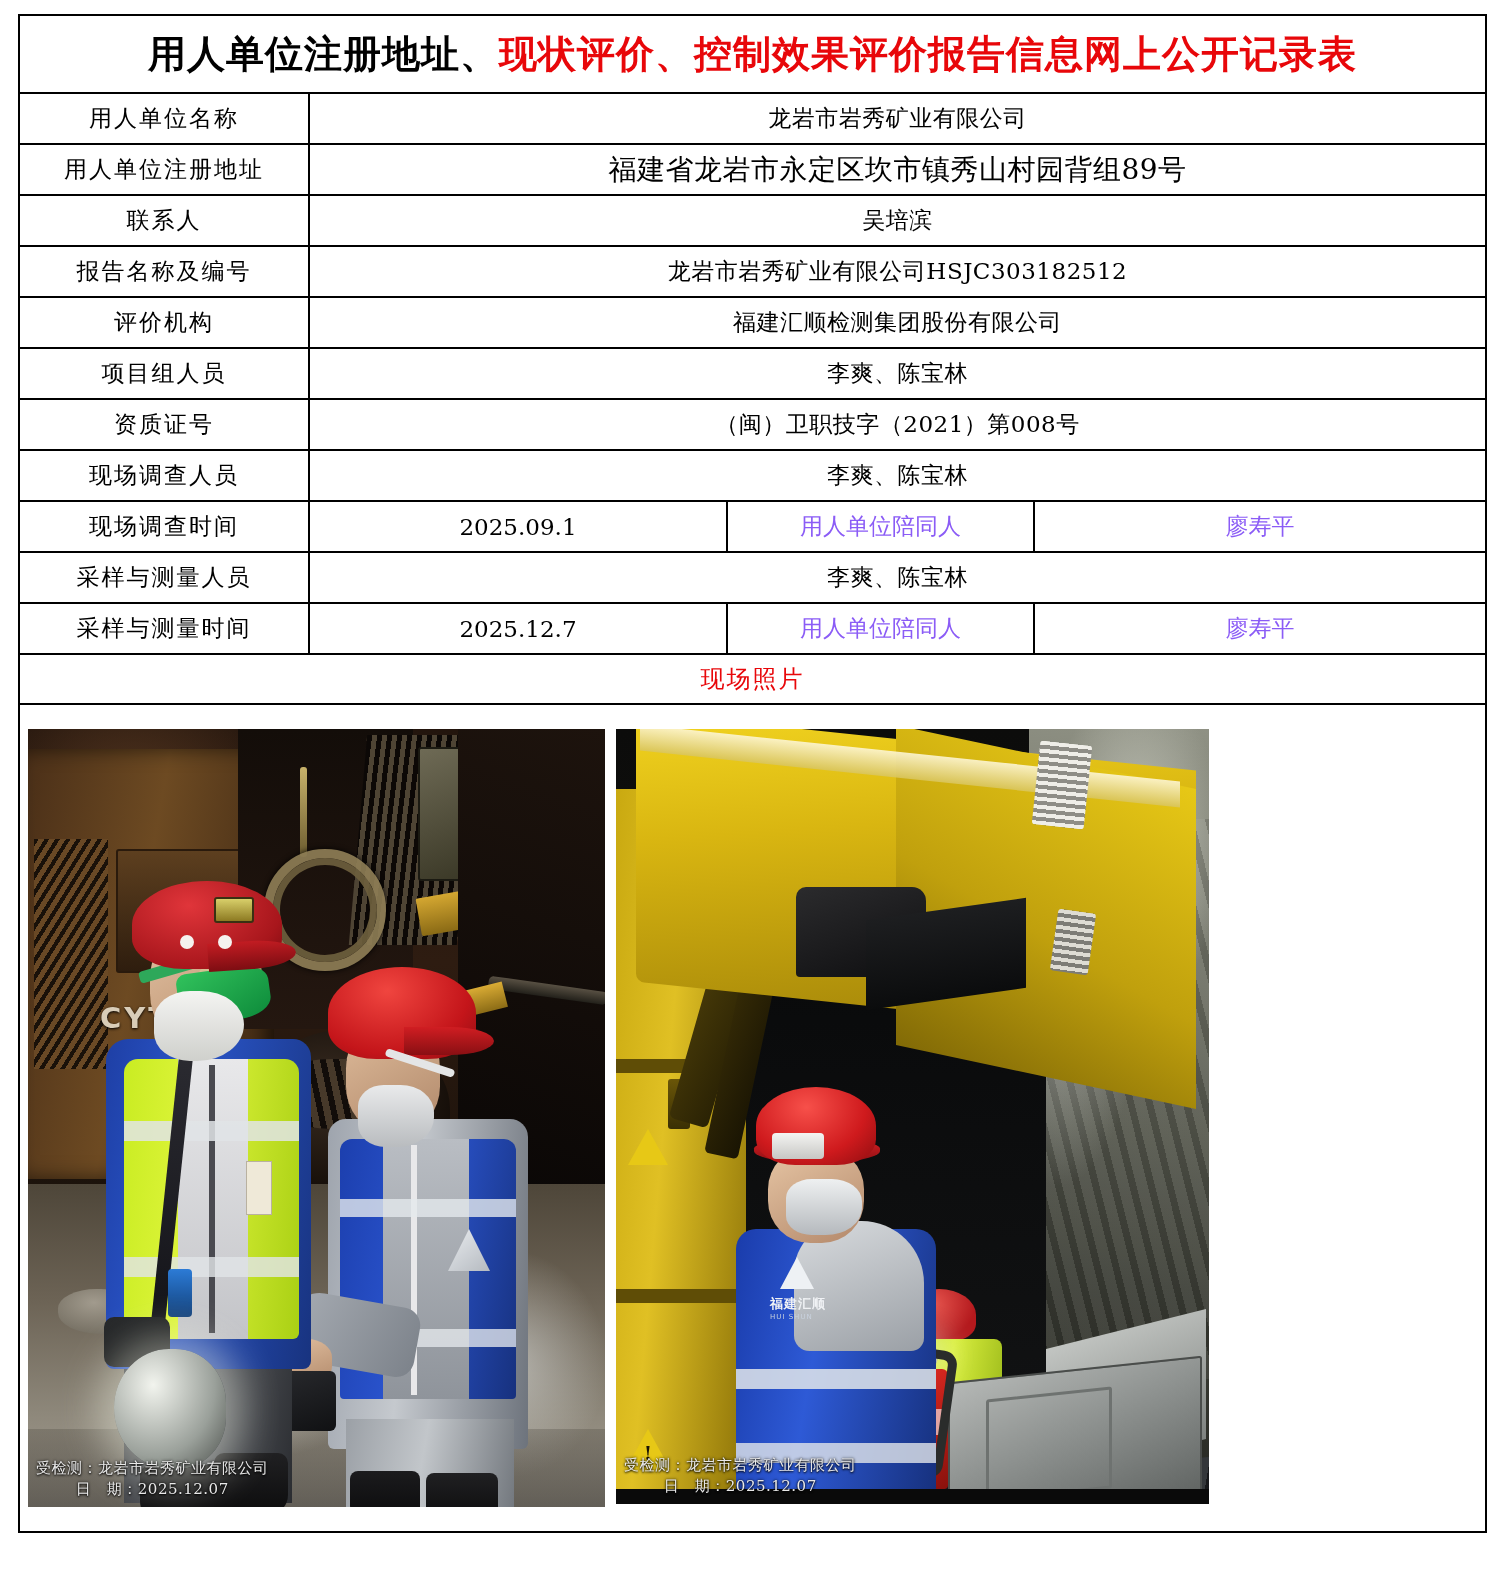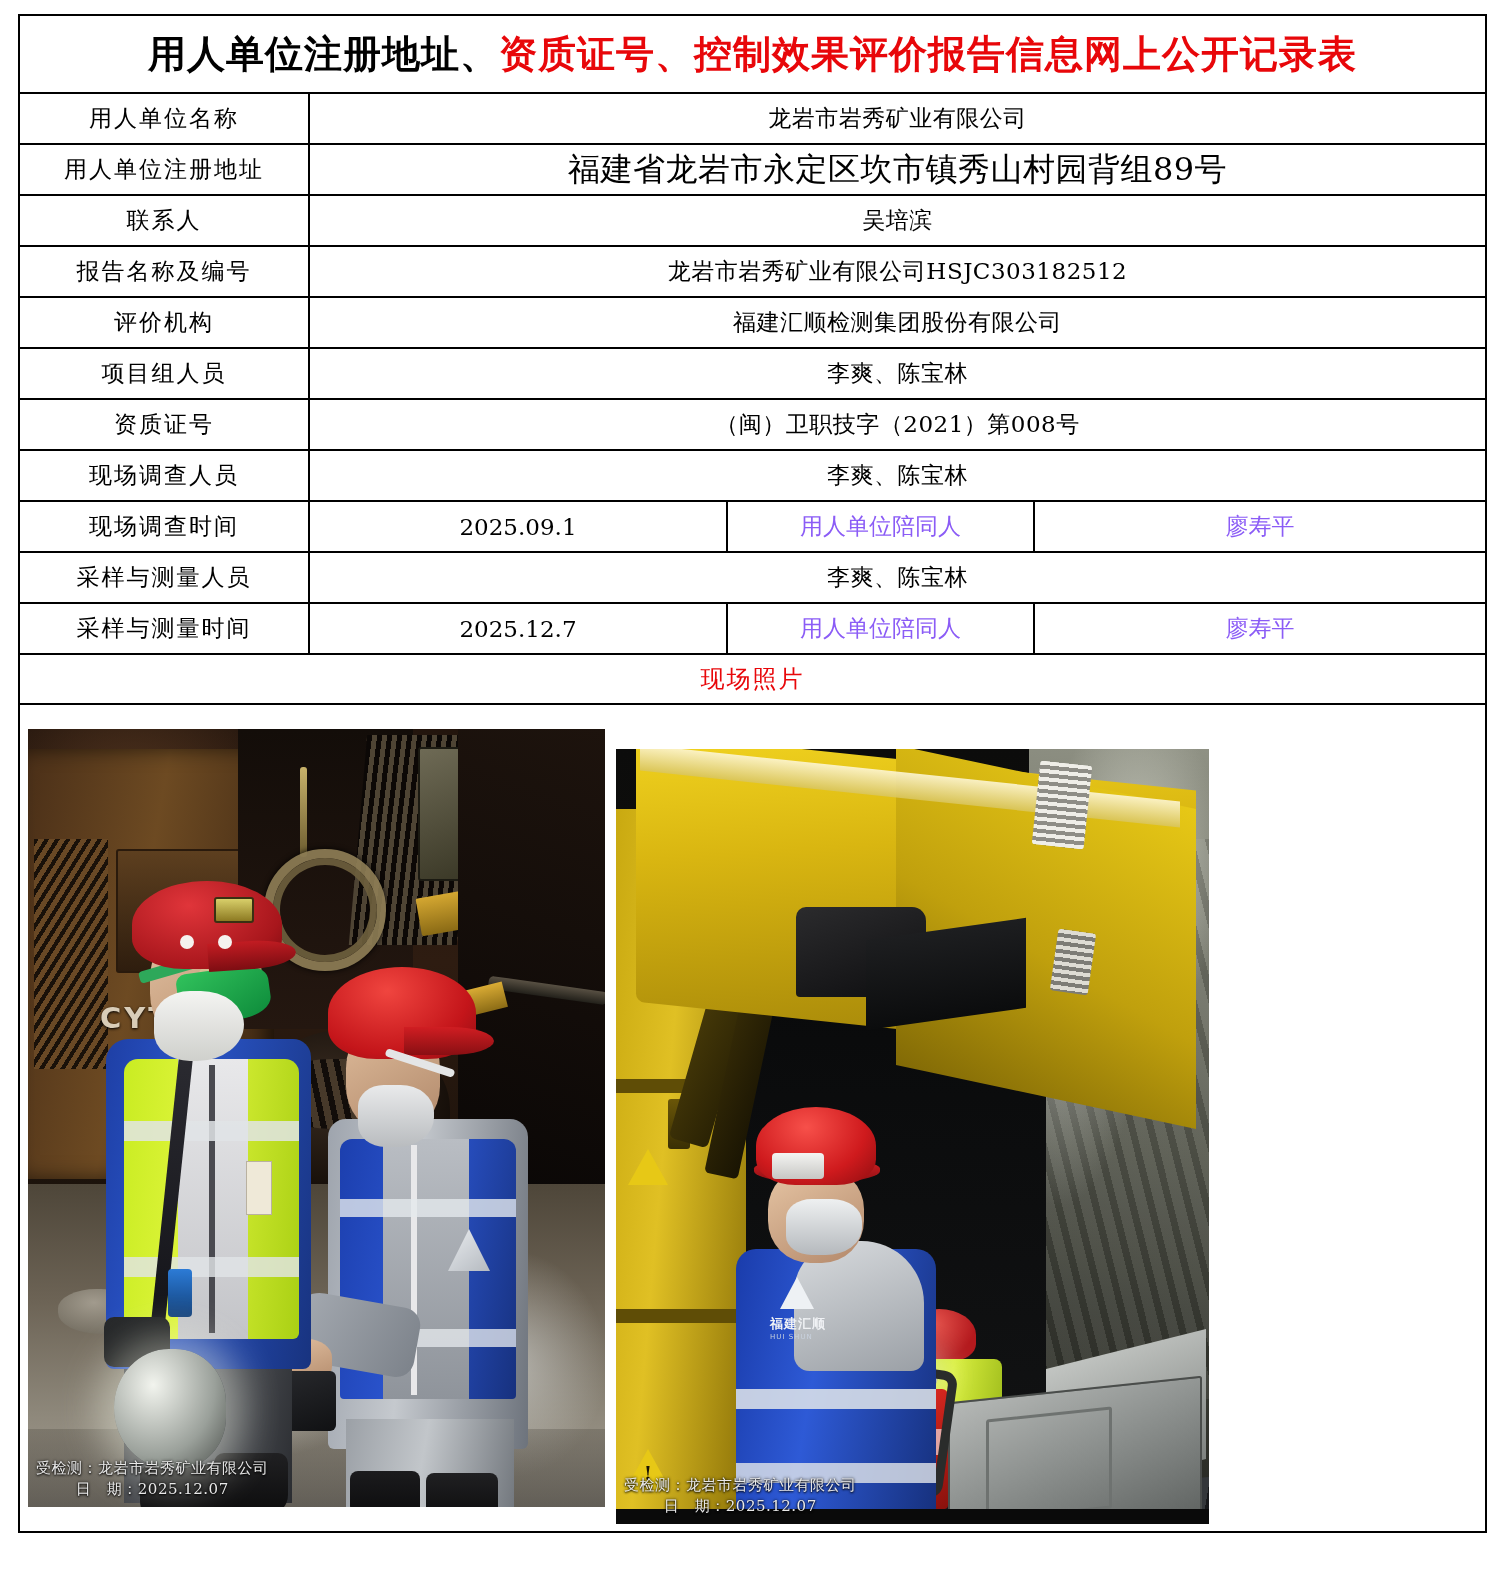--- a/index.html
+++ b/index.html
@@ -50,21 +50,21 @@
     height: 49px;
     font-size: 23px;
     letter-spacing: 2px;
     color: #000;
   }
   .value-cell {
     font-size: 23px;
     letter-spacing: 0.5px;
     color: #000;
   }
-  .value-cell.addr { font-size: 32px; }
+  .value-cell.addr { font-size: 28px; }
   .red-text { color: #8b5cf6; }
   .date-cell { width: 418px; font-size: 23px; }
   .midlabel-cell { width: 307px; font-size: 23px; }
   .person-cell { font-size: 23px; }
   .photos-header {
     height: 48px;
     font-size: 24px;
     color: #e8070a;
     letter-spacing: 2px;
   }
@@ -89,21 +89,20 @@
     left: 8px;
     top: 24px;
     width: 577px;
     height: 778px;
   }
   #photo-right {
     left: 596px;
     top: 24px;
     width: 593px;
     height: 775px;
-    margin-top: 20px;
   }
   .cap {
     position: absolute;
     left: 8px;
     bottom: 6px;
     font-size: 15px;
     color: #e9e9e9;
     font-family: "DejaVu Serif", "Liberation Serif", serif;
     line-height: 1.45;
     text-shadow: 0 0 3px rgba(0,0,0,.95), 0 1px 2px rgba(0,0,0,.9);
@@ -708,21 +707,21 @@
 <div class="page">
   <table class="record">
     <colgroup>
       <col style="width:290px">
       <col style="width:418px">
       <col style="width:307px">
       <col>
     </colgroup>
     <tbody>
       <tr>
-        <td class="title-cell" colspan="4"><span class="title-black">用人单位注册地址、</span><span class="title-red">资质证号、控制效果评价报告信息网上公开记录表</span></td>
+        <td class="title-cell" colspan="4"><span class="title-black">用人单位注册地址、</span><span class="title-red">现状评价、控制效果评价报告信息网上公开记录表</span></td>
       </tr>
 
       <tr>
         <td class="label-cell">用人单位名称</td>
         <td class="value-cell" colspan="3">龙岩市岩秀矿业有限公司</td>
       </tr>
 
       <tr>
         <td class="label-cell">用人单位注册地址</td>
         <td class="value-cell addr" colspan="3">福建省龙岩市永定区坎市镇秀山村园背组89号</td>

